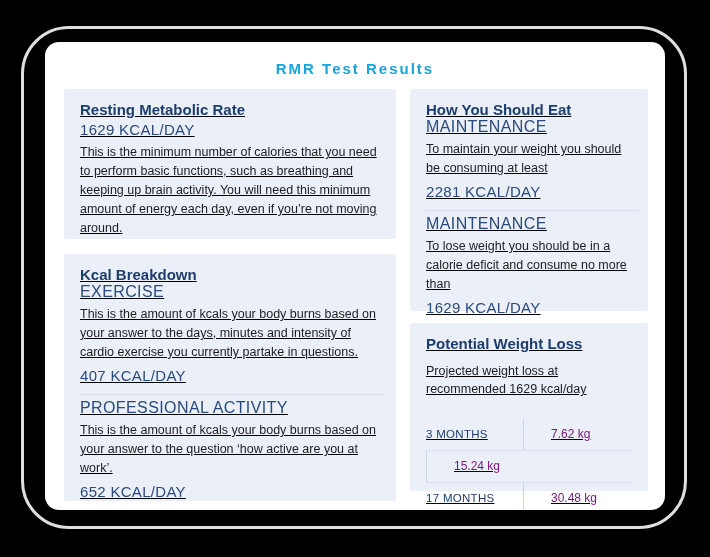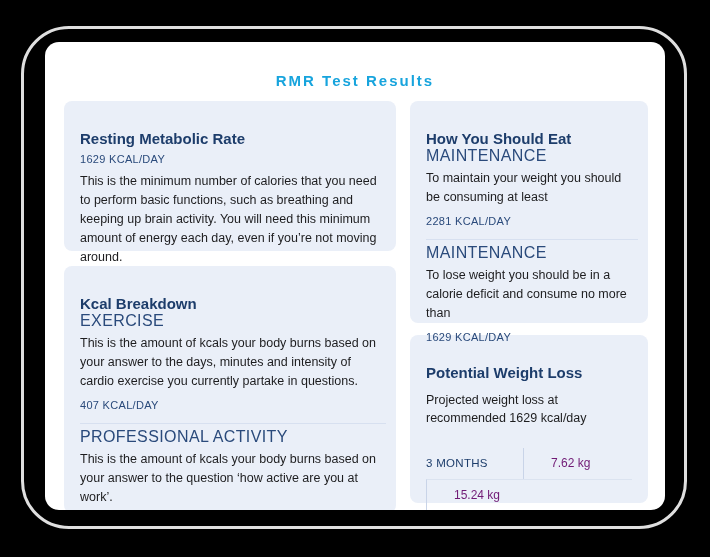--- a/index.html
+++ b/index.html
@@ -26,21 +26,21 @@
   .screen {
     position: absolute;
     left: 21px; top: 13px; right: 19px; bottom: 16px;
     background: #ffffff;
     border-radius: 14px;
     overflow: hidden;
   }
 
   
   .page-title {
-    margin-top: 30px;
+    margin-top: 18px;
     text-align: center;
     font-size: 15px;
     font-weight: 700;
     letter-spacing: 2px;
     color: #17a4dd;
   }
 
   
   .columns {
     display: flex;
@@ -48,23 +48,24 @@
     padding: 0 17px 0 19px;
     gap: 14px;
     align-items: flex-start;
   }
   .col-left  { width: 332px; flex: 0 0 332px; }
   .col-right { width: 238px; flex: 0 0 238px; }
 
   
   .card {
     background: #eaeff8;
-    border-radius: 8px;
-    padding: 28px 16px 12px 16px;
+    border-radius: 3px;
+    padding: 11px 16px 12px 16px;
     box-sizing: border-box;
+    text-decoration: underline;
   }
   .card + .card { margin-top: 15px; }
   .col-right .card + .card { margin-top: 12px; }
 
   .card-h {
     font-size: 15px;
     font-weight: 600;
     color: #1d3d6b;
     line-height: 20px;
   }
@@ -75,21 +76,21 @@
     letter-spacing: 0.4px;
     line-height: 14px;
   }
   .body {
     font-size: 12.5px;
     color: #1d1d1f;
     line-height: 19px;
     margin-top: 6px;
   }
   .value {
-    font-size: 11px;
+    font-size: 15px;
     font-weight: 500;
     color: #2a4a7b;
     letter-spacing: 0.3px;
     margin-top: 7px;
     line-height: 14px;
   }
   .divider {
     border: 0;
     border-top: 1px solid #d7e0f0;
     margin: 11px -6px 6px 0;

